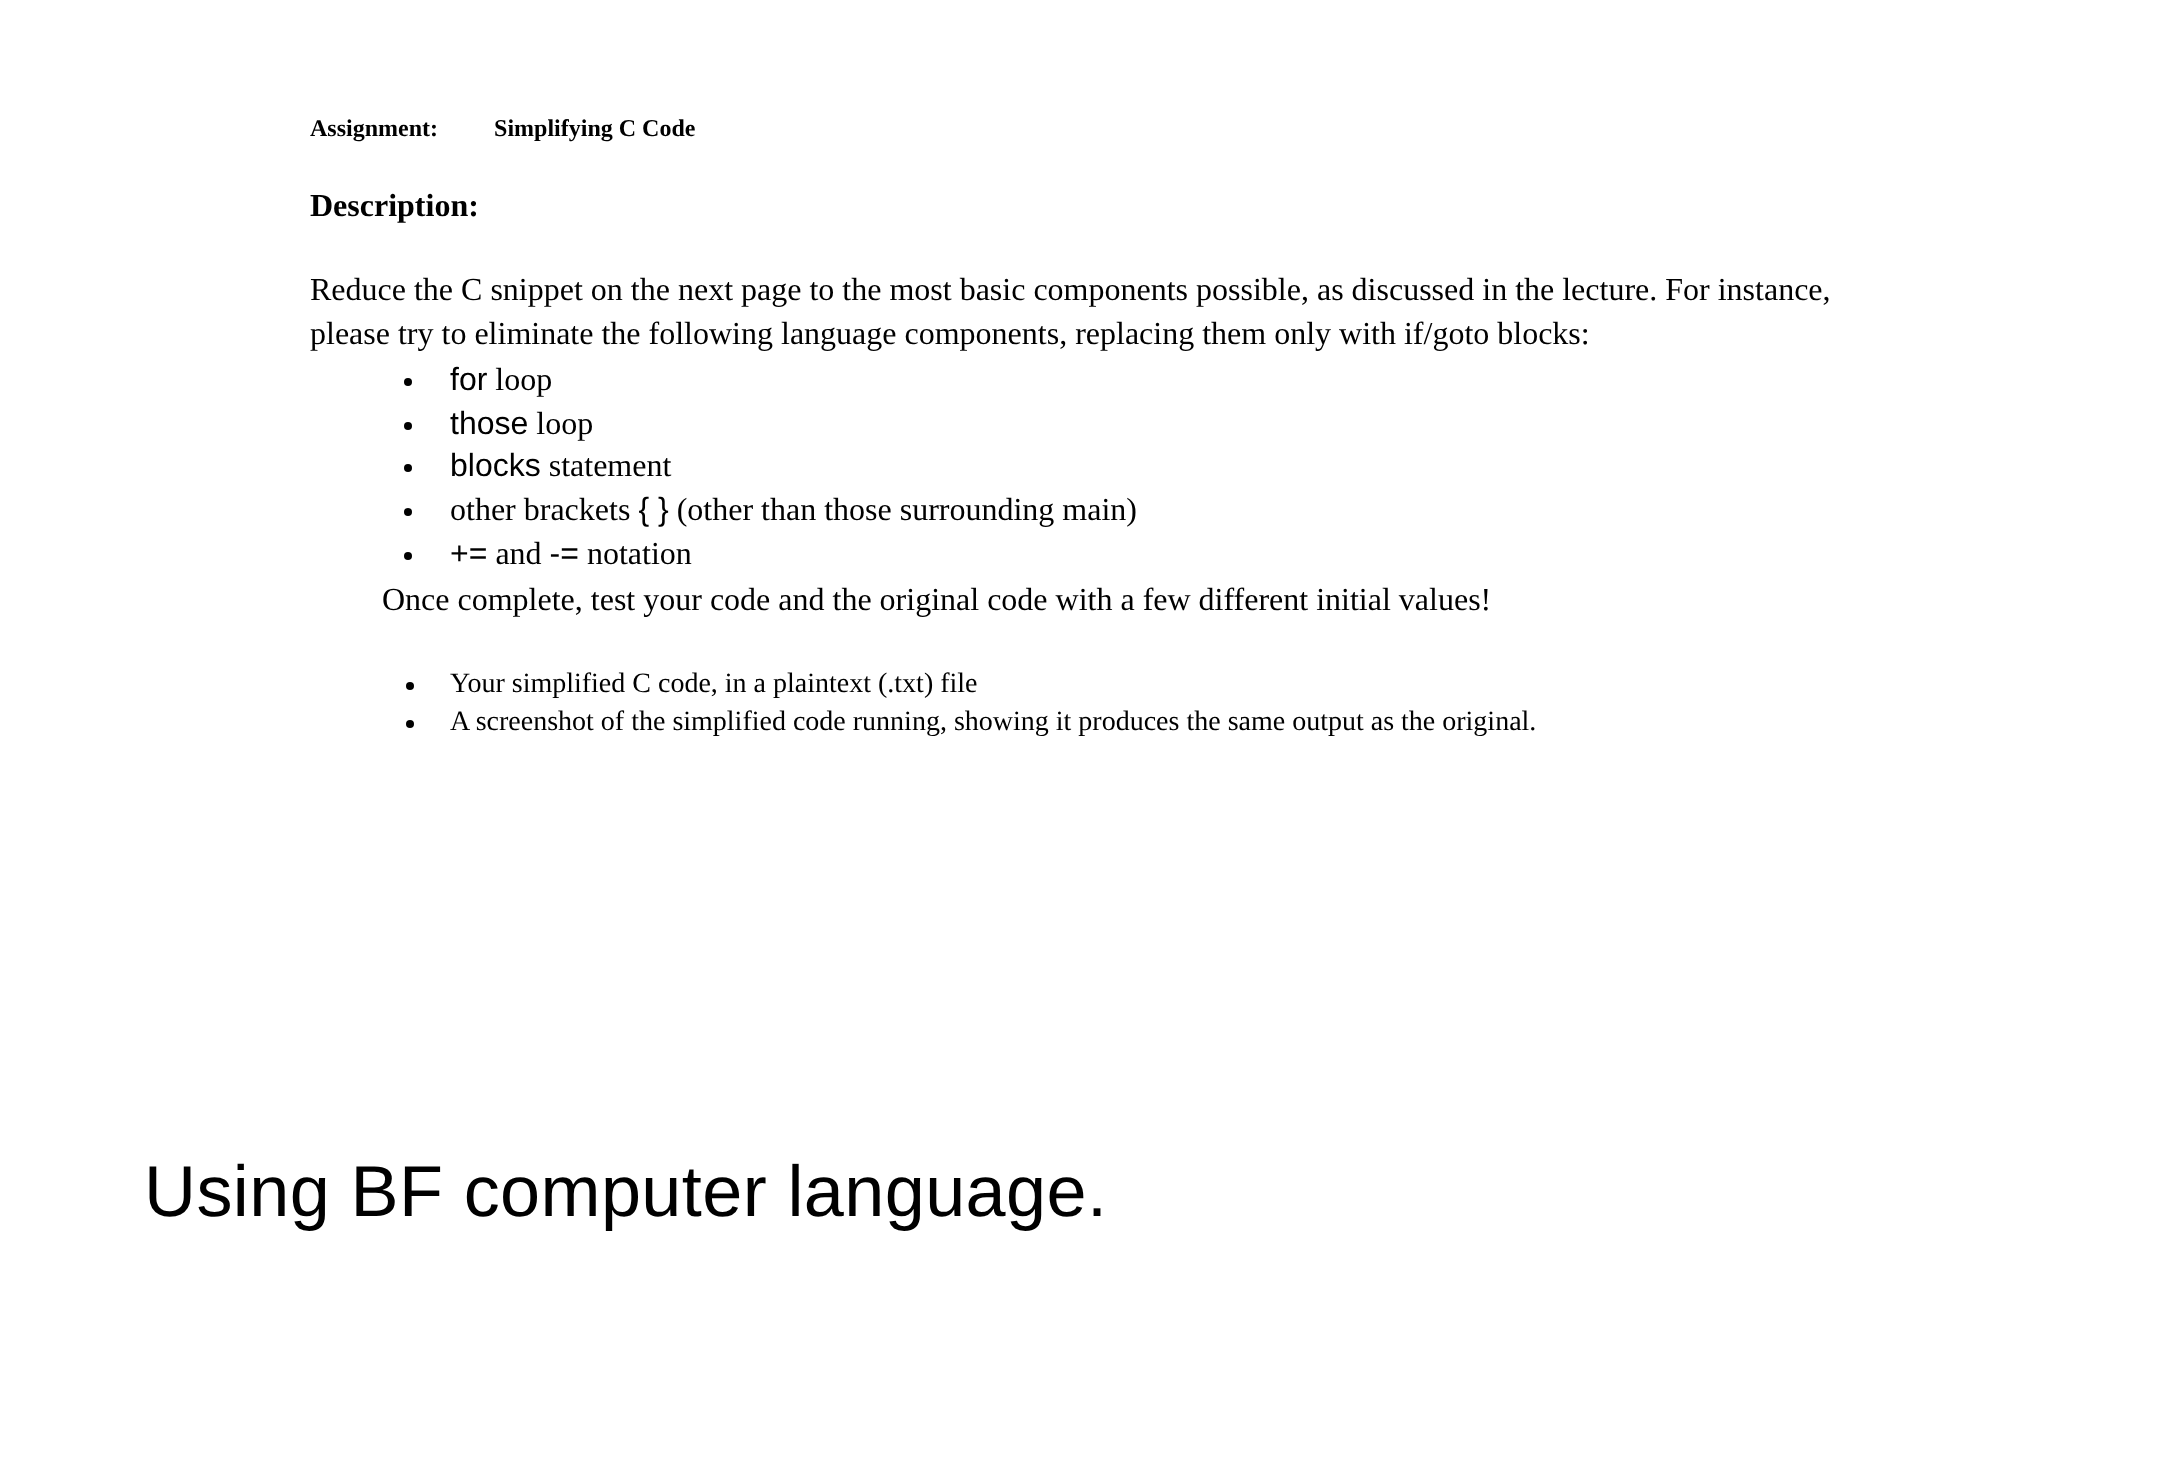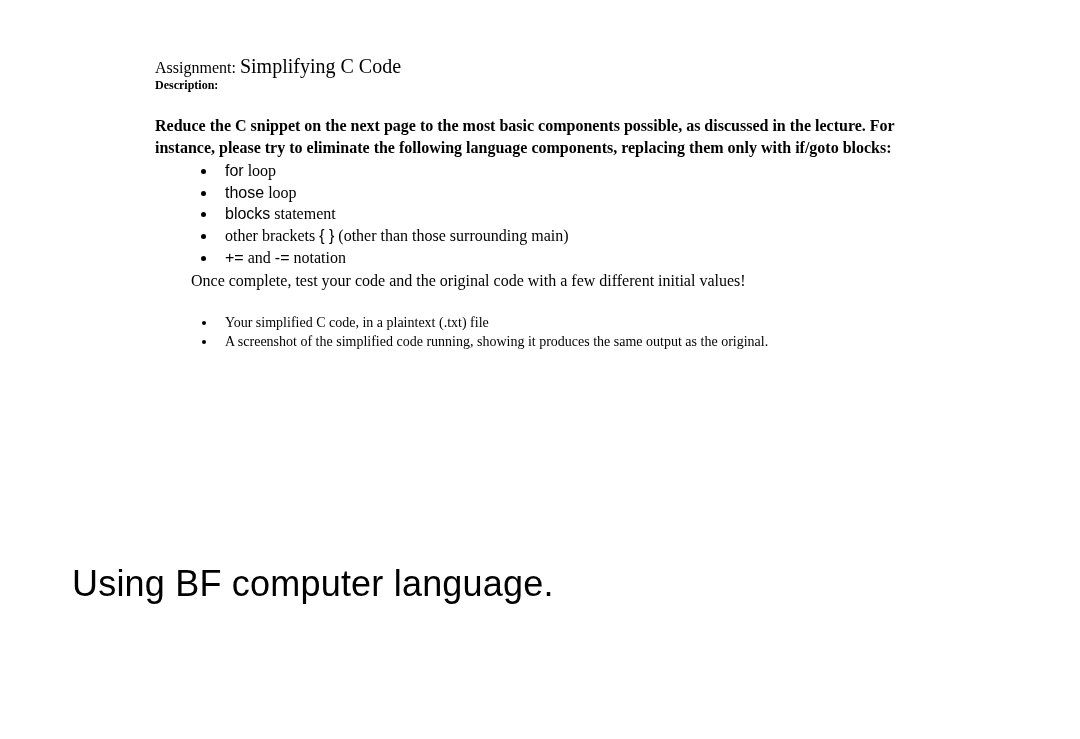--- a/index.html
+++ b/index.html
@@ -12,36 +12,37 @@
       height: 739px;
       background: #ffffff;
       font-family: Georgia, 'Times New Roman', serif;
       color: #000000;
       position: relative;
     }
     .document {
       padding: 55px 150px 0 155px;
     }
     .label-bold {
-      font-weight: normal;
-      font-size: 16px;
+      font-weight: bold;
+      font-size: 12px;
     }
     .label-text {
-      font-size: 20px;
-      font-weight: normal;
+      font-size: 12px;
+      font-weight: bold;
+      margin-left: 24px;
     }
     .section-heading {
       font-weight: bold;
-      font-size: 12px;
+      font-size: 16px;
+      margin-top: 22px;
     }
     .description-para {
       font-size: 16px;
       line-height: 1.35;
       margin-top: 22px;
-      font-weight: bold;
     }
     ul.components {
       list-style: disc;
       margin-left: 62px;
       margin-top: 2px;
       font-size: 16px;
       line-height: 1.35;
     }
     ul.components li {
       padding-left: 8px;
@@ -61,21 +62,21 @@
       margin-top: 22px;
       font-size: 14px;
       line-height: 1.35;
     }
     ul.deliverables li {
       padding-left: 8px;
     }
     .bottom-note {
       position: absolute;
       left: 72px;
-      top: 563px;
+      top: 575px;
       font-family: -apple-system, BlinkMacSystemFont, 'Segoe UI', 'Helvetica Neue', Arial, sans-serif;
       font-size: 36px;
       font-weight: 400;
       color: #000000;
       letter-spacing: 0.2px;
     }
   </style>
 </head>
 <body>
 

